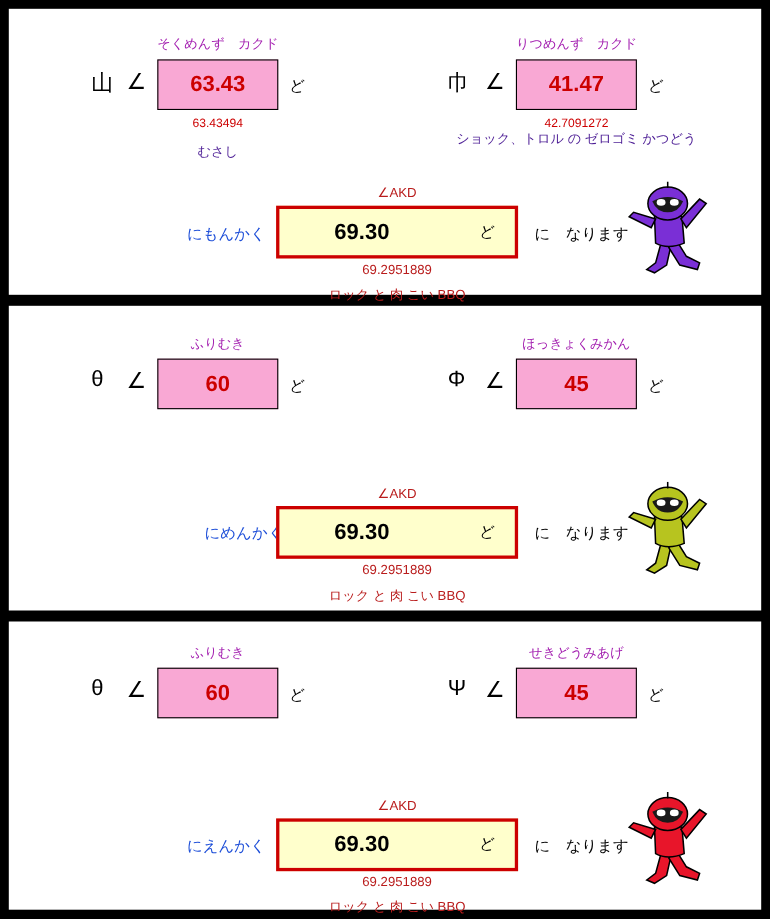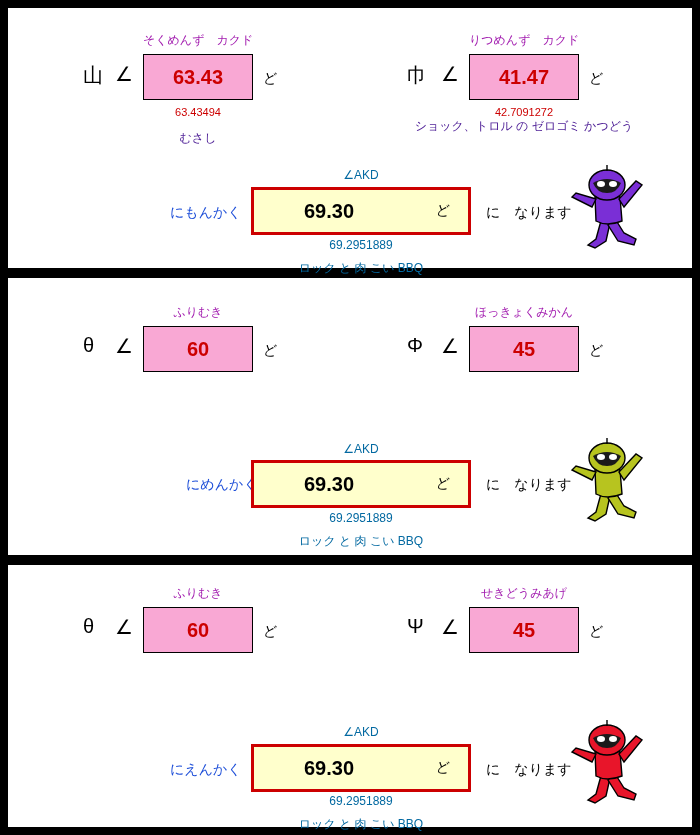--- a/index.html
+++ b/index.html
@@ -120,21 +120,21 @@
     display: flex;
     align-items: center;
     font-size: 14px;
     color: #000000;
   }
   .result-caption {
     position: absolute;
     width: 220px;
     text-align: center;
     font-size: 12px;
-    color: #0369a1;
+    color: #b91c1c;
   }
   .result-after {
     position: absolute;
     font-size: 14px;
     color: #000000;
     white-space: nowrap;
   }
 
   
   .hero {

